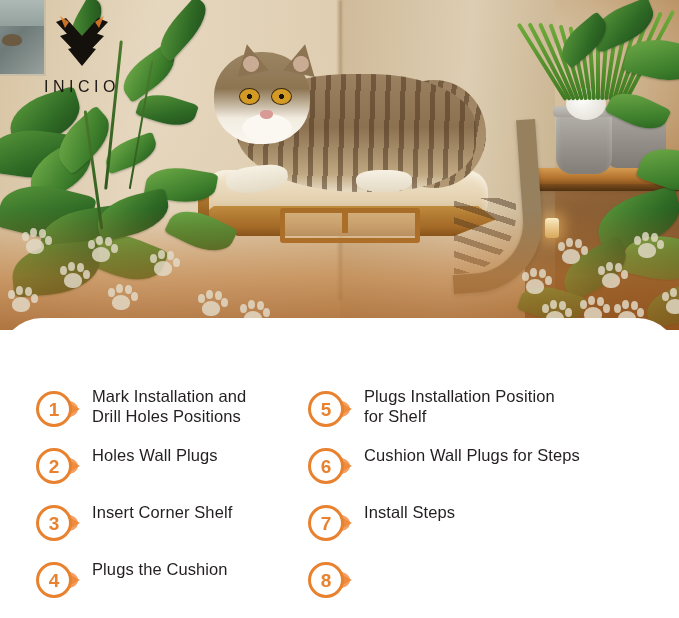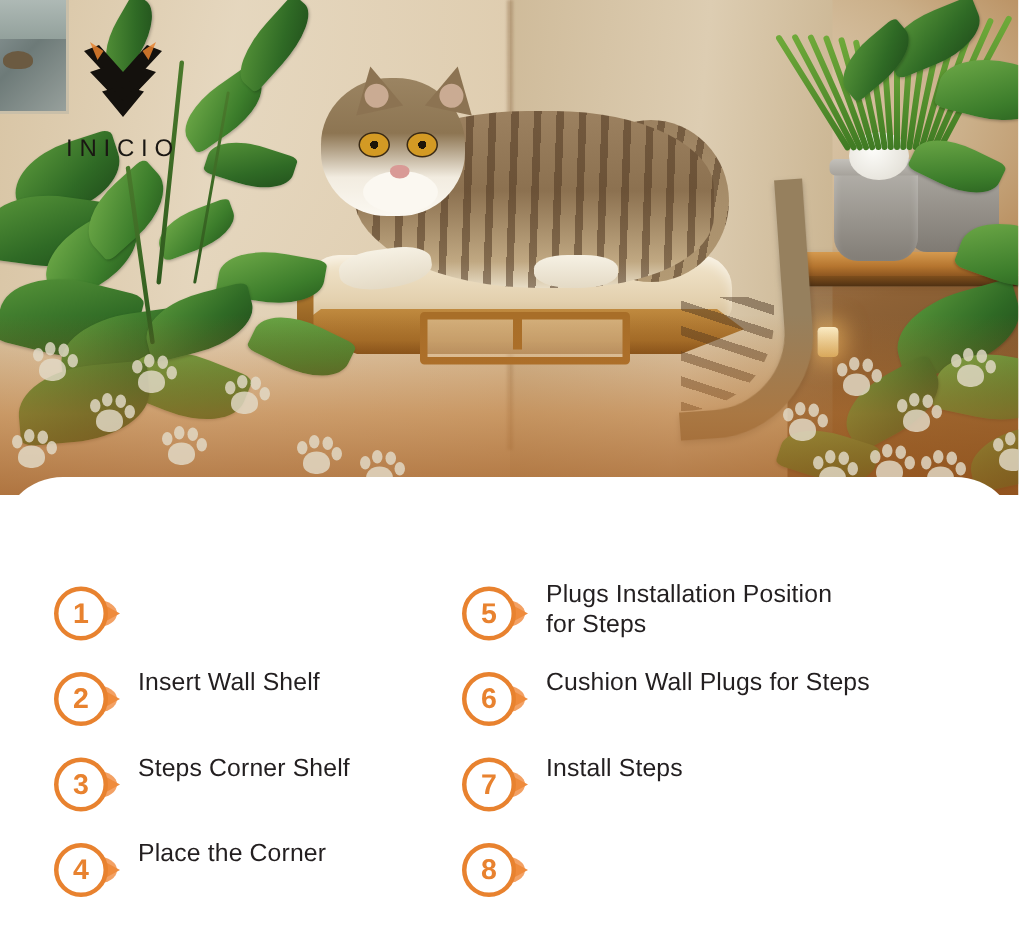--- a/index.html
+++ b/index.html
@@ -346,21 +346,21 @@
         </div>
         <div class="pawprint" style="left: 86px; top: 236px; width: 30px; height: 28px;">
           <div class="pad"></div>
           <div class="t" style="left:2px;top:4px"></div>
           <div class="t" style="left:10px;top:0px"></div>
           <div class="t" style="left:19px;top:1px"></div>
           <div class="t" style="left:25px;top:8px"></div>
         </div>
       </div>
 
-    <div style="position:absolute;left:36px;top:28px;width:92px;height:80px;">
+    <div style="position:absolute;left:36px;top:16px;width:92px;height:80px;">
       <svg width="92" height="56" viewBox="0 0 92 56">
         <path d="M20 6 L30 2 L46 20 L62 2 L72 6 L46 34 Z" fill="#14110d"></path>
         <path d="M24 20 L33 17 L46 31 L59 17 L68 20 L46 43 Z" fill="#14110d"></path>
         <path d="M32 33 L39 31 L46 39 L53 31 L60 33 L46 50 Z" fill="#14110d"></path>
         <path d="M24 0 L33 6 L29 12 Z" fill="#e8822f" opacity=".85"></path>
         <path d="M68 0 L59 6 L63 12 Z" fill="#e8822f" opacity=".85"></path>
       </svg>
       <div style="font-size:16px;letter-spacing:4.5px;color:#1a1713;text-align:center;margin-top:2px;">INICIO</div>
     </div>
   </div>
@@ -371,45 +371,47 @@
   <div class="steps" id="steps">
       <div class="step">
         <div class="badge">
           <div class="arrow2"></div>
           <div class="arrow"></div>
           <div class="ring">
             <b>1</b>
           </div>
         </div>
         <div class="txt two">
+          <div>Mark Installation and</div>
+          <div>Drill Holes Positions</div>
         </div>
       </div>
       <div class="step col2">
         <div class="badge">
           <div class="arrow2"></div>
           <div class="arrow"></div>
           <div class="ring">
             <b>5</b>
           </div>
         </div>
         <div class="txt two">
           <div>Plugs Installation Position</div>
-          <div>for Steps</div>
+          <div>for Shelf</div>
         </div>
       </div>
       <div class="step">
         <div class="badge">
           <div class="arrow2"></div>
           <div class="arrow"></div>
           <div class="ring">
             <b>2</b>
           </div>
         </div>
         <div class="txt">
-          <div>Insert Wall Shelf</div>
+          <div>Holes Wall Plugs</div>
         </div>
       </div>
       <div class="step col2">
         <div class="badge">
           <div class="arrow2"></div>
           <div class="arrow"></div>
           <div class="ring">
             <b>6</b>
           </div>
         </div>
@@ -419,21 +421,21 @@
       </div>
       <div class="step">
         <div class="badge">
           <div class="arrow2"></div>
           <div class="arrow"></div>
           <div class="ring">
             <b>3</b>
           </div>
         </div>
         <div class="txt">
-          <div>Steps Corner Shelf</div>
+          <div>Insert Corner Shelf</div>
         </div>
       </div>
       <div class="step col2">
         <div class="badge">
           <div class="arrow2"></div>
           <div class="arrow"></div>
           <div class="ring">
             <b>7</b>
           </div>
         </div>
@@ -443,21 +445,21 @@
       </div>
       <div class="step">
         <div class="badge">
           <div class="arrow2"></div>
           <div class="arrow"></div>
           <div class="ring">
             <b>4</b>
           </div>
         </div>
         <div class="txt">
-          <div>Place the Corner</div>
+          <div>Plugs the Cushion</div>
         </div>
       </div>
       <div class="step col2">
         <div class="badge">
           <div class="arrow2"></div>
           <div class="arrow"></div>
           <div class="ring">
             <b>8</b>
           </div>
         </div>

